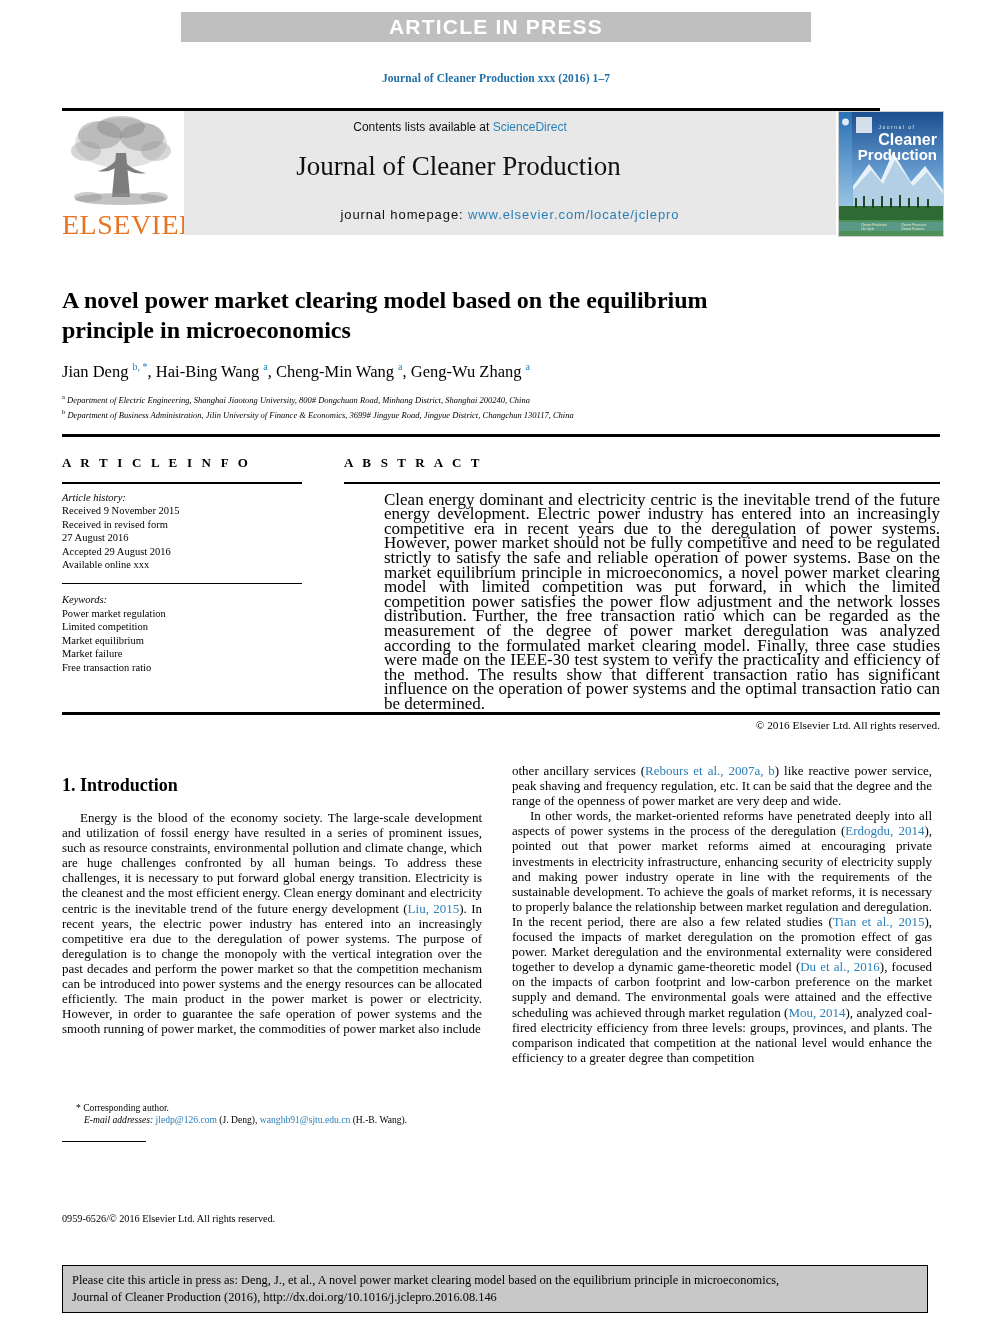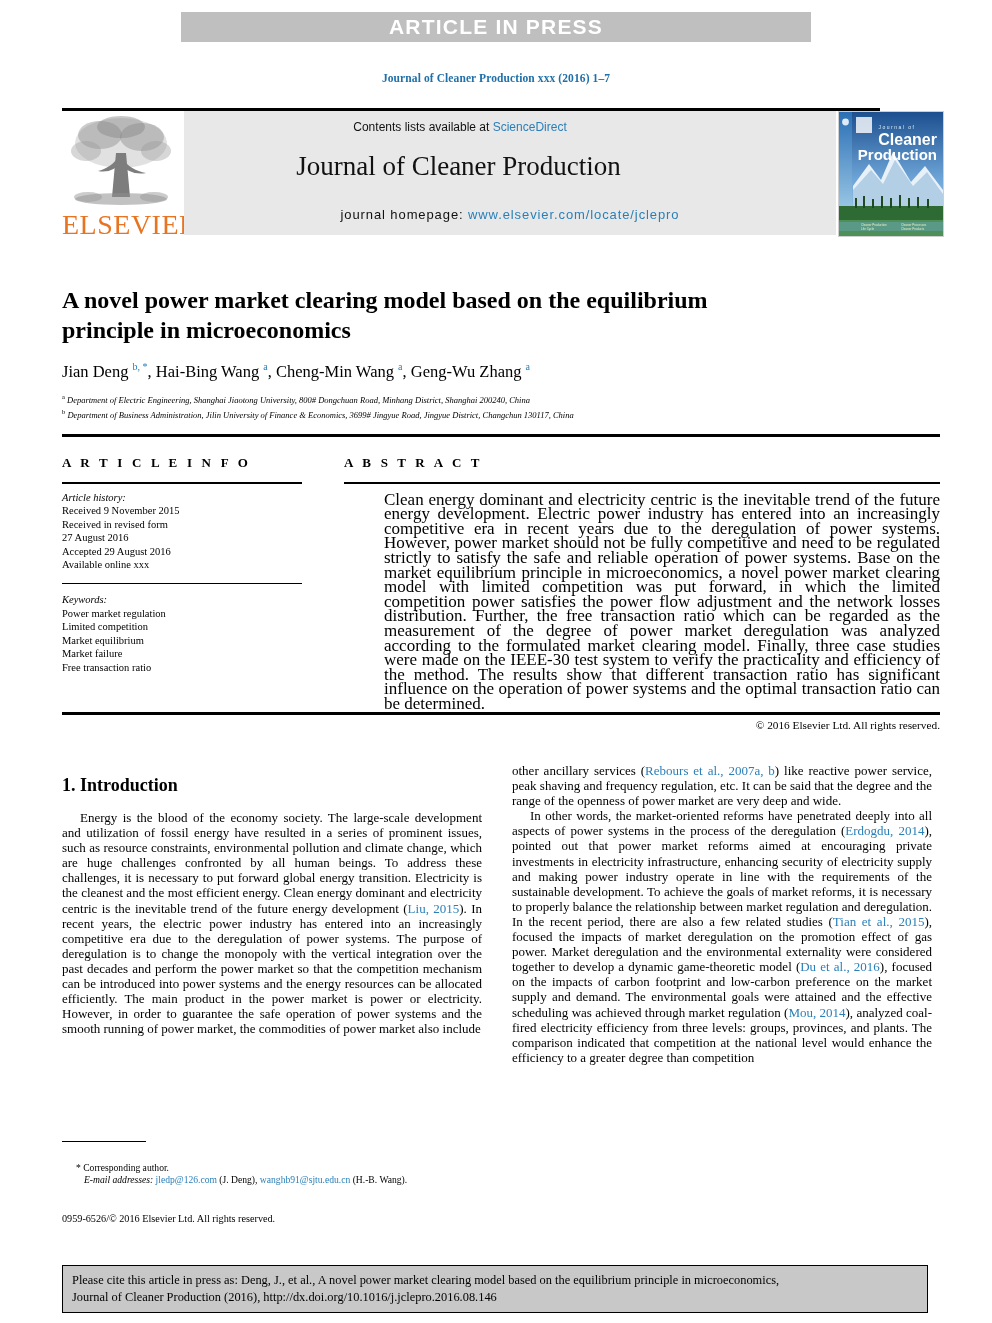--- a/index.html
+++ b/index.html
@@ -271,21 +271,21 @@
     position: absolute;
     left: 62px;
     top: 1141px;
     width: 84px;
     height: 1px;
     background: #000000;
   }
   .footnote {
     position: absolute;
     left: 62px;
-    top: 1162px;
+    top: 1102px;
     width: 420px;
     font-family: "Liberation Serif", serif;
     font-size: 9.6px;
     line-height: 12.4px;
   }
   .footnote .em { font-style: italic; }
   .mail { color: #2a7fb8; }
   .doi-block {
     position: absolute;
     left: 62px;

